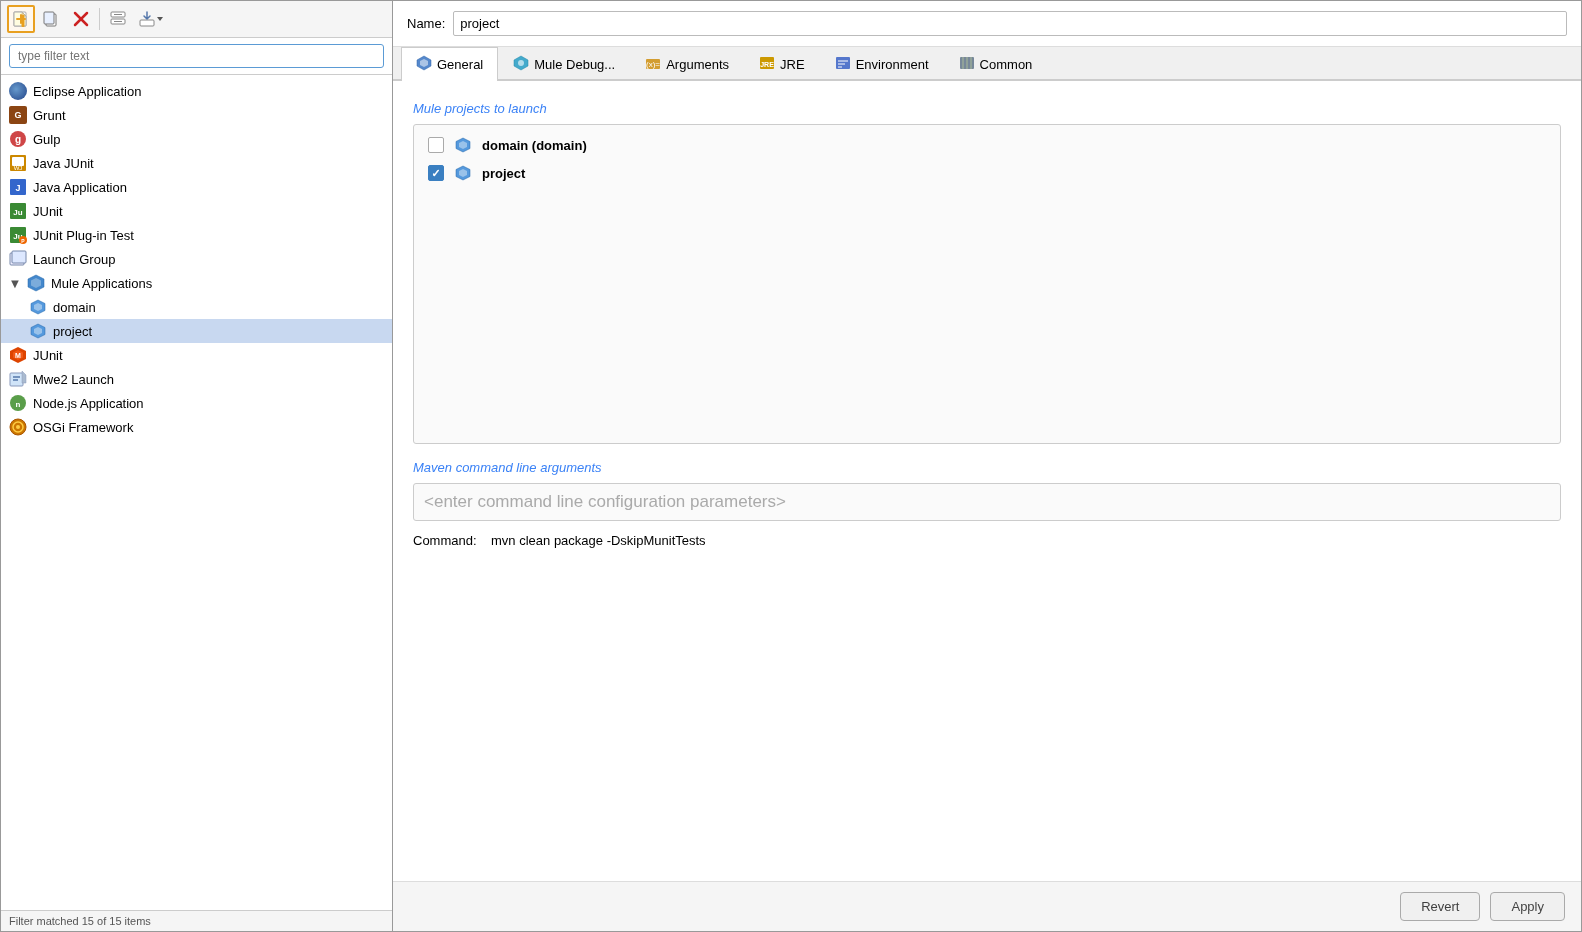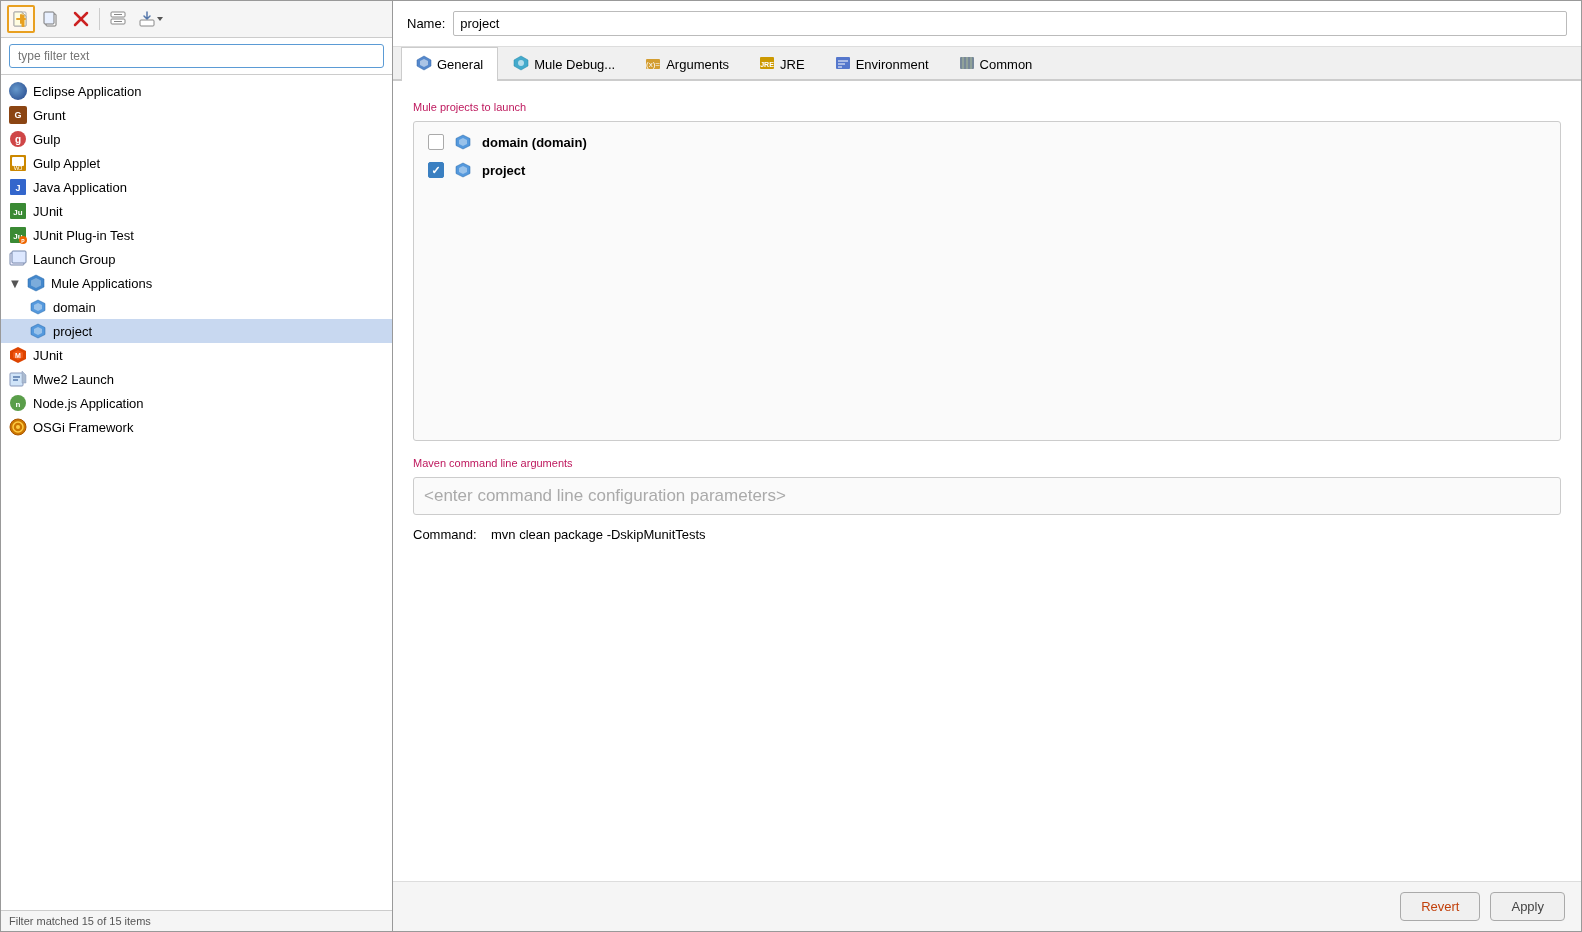--- a/index.html
+++ b/index.html
@@ -35,36 +35,36 @@
     .name-row { display: flex; align-items: center; padding: 10px 14px; border-bottom: 1px solid #ddd; gap: 8px; }
     .name-label { font-size: 13px; font-weight: normal; color: #000; }
     .name-input { flex: 1; border: 1px solid #bbb; padding: 4px 6px; font-size: 13px; border-radius: 2px; }
     
     .tabs { display: flex; align-items: flex-end; border-bottom: 2px solid #ccc; background: #f0f0f0; padding: 0 8px; gap: 0; }
     .tab { padding: 7px 14px; cursor: pointer; font-size: 13px; color: #000; display: flex; align-items: center; gap: 5px; border: 1px solid transparent; border-bottom: none; margin-bottom: -2px; white-space: nowrap; }
     .tab.active { background: #fff; border-color: #ccc; border-bottom-color: #fff; font-weight: normal; }
     
     .tab-content { flex: 1; padding: 20px 20px; overflow-y: auto; display: flex; flex-direction: column; gap: 16px; }
     
-    .section-label { font-size: 11px; color: #be185d; margin-bottom: 8px; }
+    .section-label { font-size: 13px; color: #3b82f6; margin-bottom: 8px; font-style: italic; }
     
     .projects-box { border: 1px solid #ccc; border-radius: 3px; background: #fafafa; padding: 6px; min-height: 320px; }
     .project-row { display: flex; align-items: center; padding: 5px 8px; gap: 10px; font-weight: bold; }
     .project-checkbox { width: 16px; height: 16px; border: 1px solid #aaa; border-radius: 2px; display: inline-flex; align-items: center; justify-content: center; background: #fff; flex-shrink: 0; }
     .project-checkbox.checked { background: #3a7fc1; border-color: #3a7fc1; }
     .project-checkbox.checked::after { content: '✓'; color: #fff; font-size: 11px; font-weight: bold; }
     .project-icon { width: 18px; height: 18px; }
     .project-name { font-size: 13px; color: #000; }
     
     .maven-section { }
     .maven-input-box { border: 1px solid #ccc; border-radius: 3px; background: #fafafa; padding: 8px 10px; font-size: 17px; color: #aaa; margin-bottom: 8px; }
     .maven-command { font-size: 13px; color: #000; padding: 4px 0; }
     
     .bottom-bar { display: flex; align-items: center; justify-content: flex-end; padding: 10px 16px; border-top: 1px solid #ddd; gap: 10px; background: #f5f5f5; }
-    .btn { padding: 6px 20px; border: 1px solid #aaa; border-radius: 4px; background: #f0f0f0; font-size: 13px; cursor: pointer; color: #c2410c; }
+    .btn { padding: 6px 20px; border: 1px solid #aaa; border-radius: 4px; background: #f0f0f0; font-size: 13px; cursor: pointer; color: #404040; }
     .btn.primary { color: #444; }
     
     
     .icon-eclipse { width: 18px; height: 18px; border-radius: 50%; background: radial-gradient(circle at 40% 40%, #6699cc, #224488); display: inline-block; }
     .icon-grunt { width: 18px; height: 18px; background: #8B4513; border-radius: 2px; display: inline-flex; align-items: center; justify-content: center; font-size: 9px; color: #fff; font-weight: bold; }
   </style>
 </head>
 <body>
 
 <div class="main-container">
@@ -145,21 +145,21 @@
       </div>
 
       <div class="tree-item">
         <span class="icon">
           <svg width="18" height="18" viewBox="0 0 18 18">
             <rect x="1" y="1" width="16" height="16" fill="#cc8800" rx="1"></rect>
             <rect x="3" y="3" width="12" height="9" fill="#fff" rx="1"></rect>
             <text x="9" y="16" text-anchor="middle" fill="#fff" font-size="6">WJ</text>
           </svg>
         </span>
-        <span class="label">Gulp Applet</span>
+        <span class="label">Java JUnit</span>
       </div>
 
       <div class="tree-item">
         <span class="icon">
           <svg width="18" height="18" viewBox="0 0 18 18">
             <rect x="1" y="1" width="16" height="16" fill="#3366cc" rx="1"></rect>
             <text x="9" y="13" text-anchor="middle" fill="#fff" font-size="9" font-weight="bold">J</text>
           </svg>
         </span>
         <span class="label">Java Application</span>

